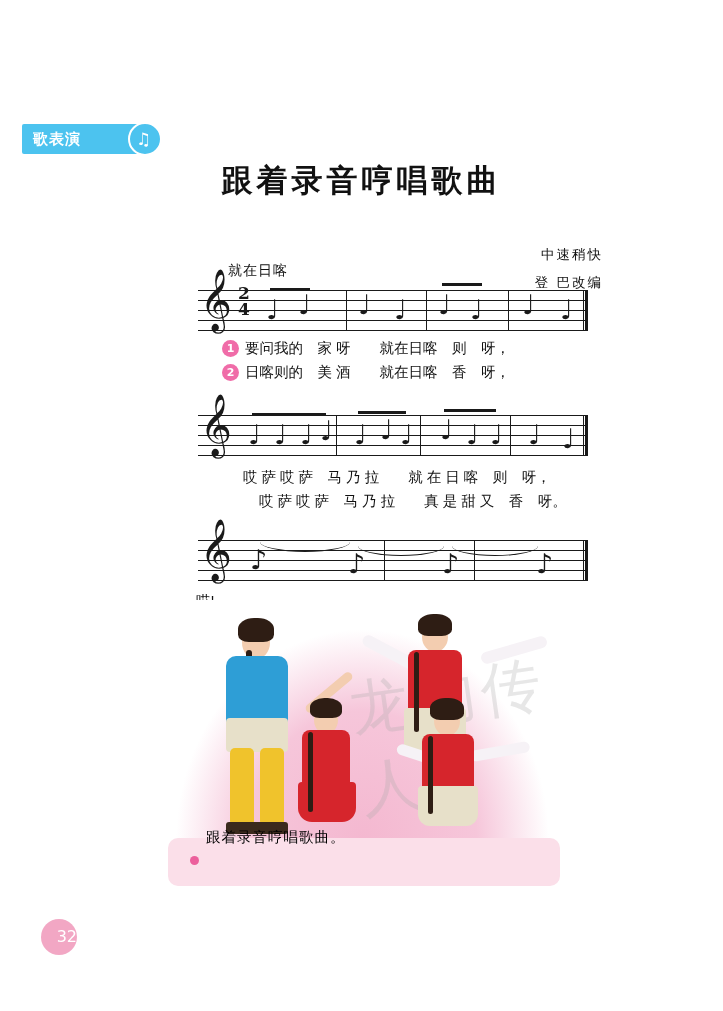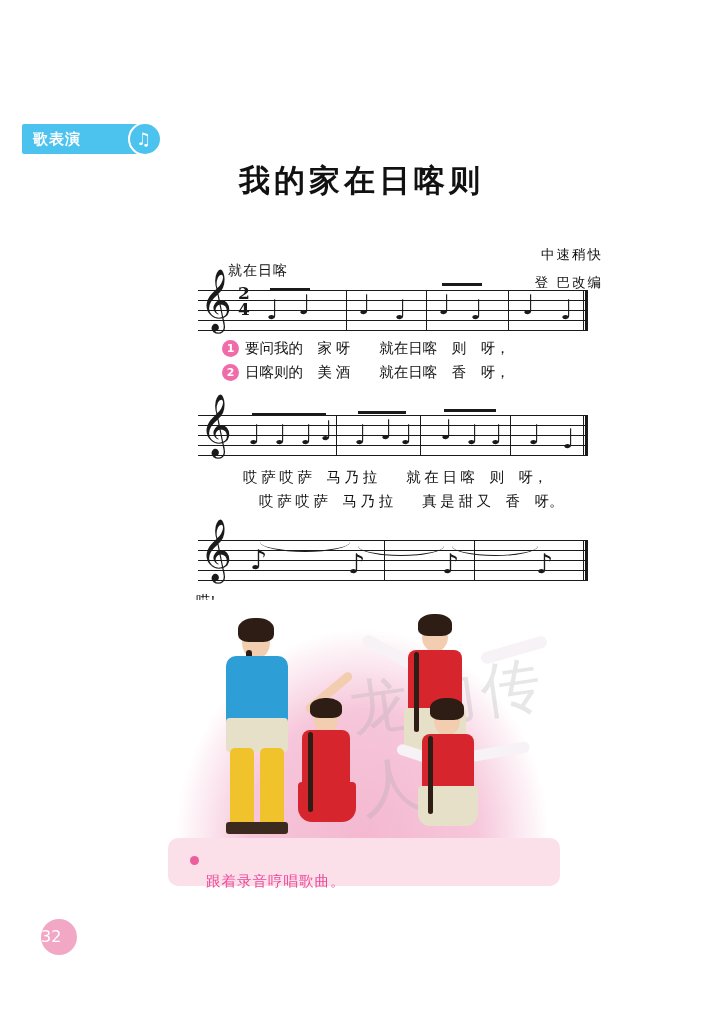--- a/index.html
+++ b/index.html
@@ -171,21 +171,21 @@
   .tie {
     position: absolute;
     height: 9px;
     border-bottom: 1.4px solid #1a1a1a;
     border-radius: 0 0 50% 50% / 0 0 100% 100%;
   }
 
   
   .lyric-row {
     position: absolute;
-    font-family: Liberation Serif, serif;
+    font-family: Liberation Sans, sans-serif;
     font-size: 14.5px;
     color: #111;
     white-space: nowrap;
     letter-spacing: 0px;
   }
   .verse-num {
     position: absolute;
     width: 17px;
     height: 17px;
     border-radius: 50%;
@@ -245,59 +245,59 @@
     left: 190px;
     top: 856px;
     width: 9px;
     height: 9px;
     border-radius: 50%;
     background: #ec5f9c;
   }
   .activity-text {
     position: absolute;
     left: 206px;
-    top: 872px;
+    top: 828px;
     font-family: "DejaVu Serif", serif;
     font-size: 14.5px;
-    color: #ec4899;
+    color: #000000;
     letter-spacing: 1px;
   }
 
   
   .page-num-circle {
     position: absolute;
     left: 41px;
     top: 919px;
     width: 36px;
     height: 36px;
     border-radius: 50%;
     background: #f2a7c4;
   }
   .page-num-text {
     position: absolute;
     left: 41px;
     top: 919px;
     width: 36px;
     height: 36px;
     line-height: 36px;
-    text-align: left;
+    text-align: right;
     font-family: "DejaVu Sans", sans-serif;
     font-size: 16px;
     color: #ffffff;
   }
 </style>
 </head>
 <body>
 
 <div class="section-tag"></div>
 <div class="section-tag-label">歌表演</div>
 <div class="section-tag-badge"></div>
 <div class="badge-note">♫</div>
 
-<div class="song-title">我的家在日喀则</div>
+<div class="song-title">跟着录音哼唱歌曲</div>
 
 <div class="tempo-mark">就在日喀</div>
 <div class="credit credit-1">中速稍快</div>
 <div class="credit credit-2">登 巴改编</div>
 
 <div class="staff" style="top:290px;">
   <div class="line"></div>
   <div class="line"></div>
   <div class="line"></div>
   <div class="line"></div>

